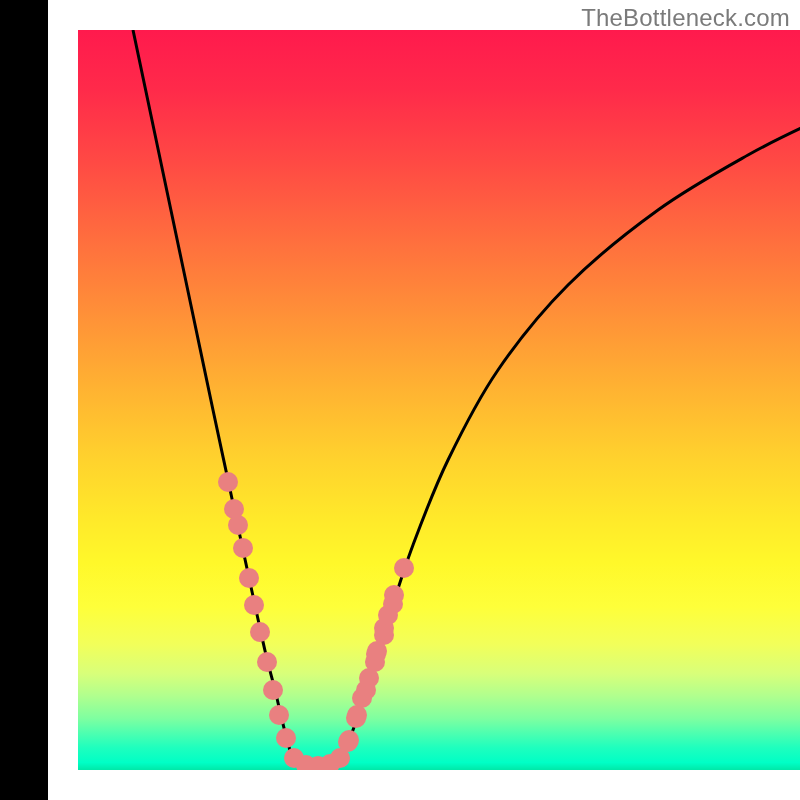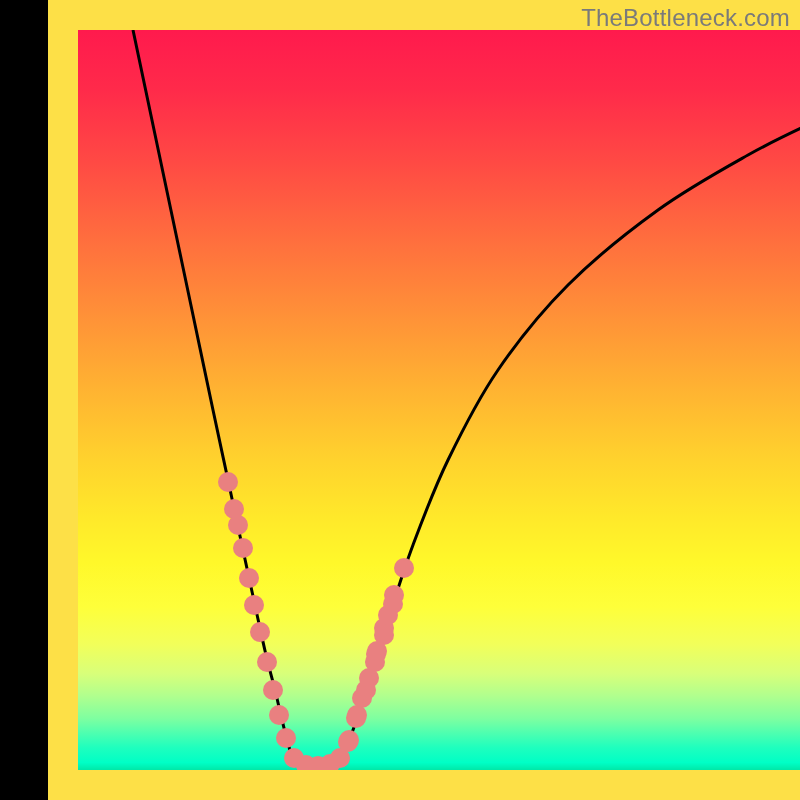--- a/index.html
+++ b/index.html
@@ -7,21 +7,21 @@
     padding: 0;
     width: 800px;
     height: 800px;
     overflow: hidden;
     background: #000;
     font-family: Arial, Helvetica, sans-serif;
   }
   .frame {
     position: absolute;
     inset: 0;
-    background: #fde047;
+    background: #ffffff;
     margin-left: 48px;
   }
   .plot {
     position: absolute;
     left: 30px;
     top: 30px;
     width: 740px;
     height: 740px;
     overflow: hidden;
   }

